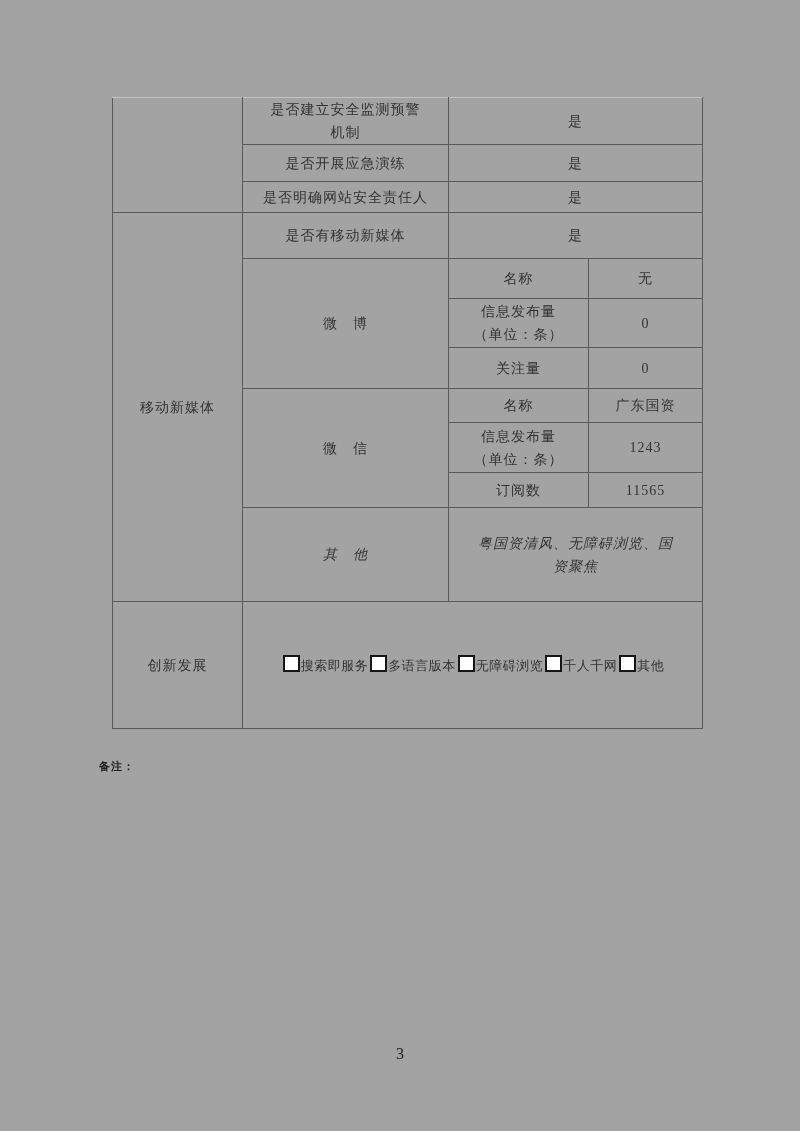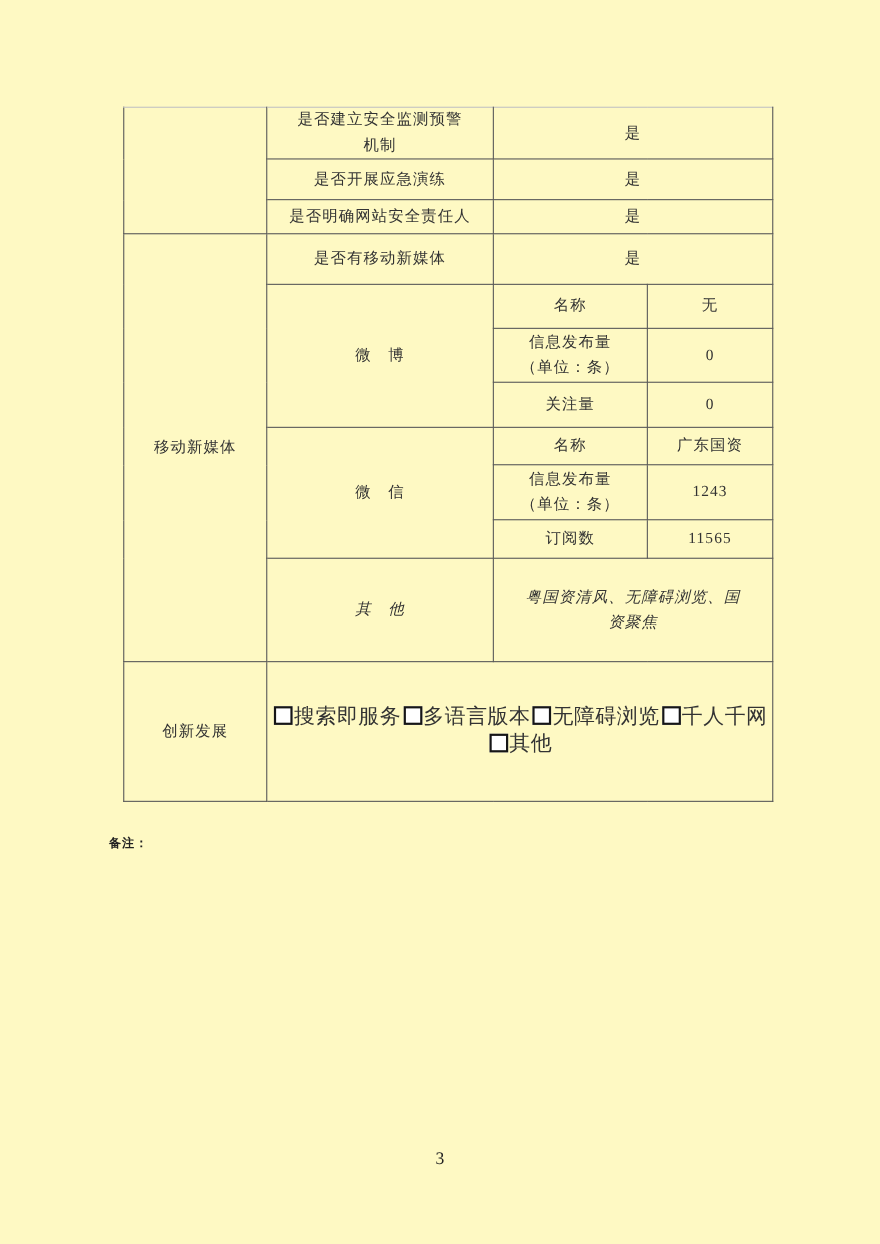--- a/index.html
+++ b/index.html
@@ -1,20 +1,20 @@
 <!DOCTYPE html>
 <html><head>
 <meta charset="utf-8">
 <style>
   html, body { margin: 0; padding: 0; background: #ffffff; }
   #page {
     position: relative;
     width: 800px;
     height: 1131px;
-    background: #fef9c3;
+    background: #a3a3a3;
     font-family: "Liberation Serif", "DejaVu Serif", serif;
     color: #333333;
     overflow: hidden;
   }
   table.report {
     position: absolute;
     left: 112px;
     top: 97px;
     border-collapse: collapse;
     table-layout: fixed;
@@ -45,21 +45,21 @@
   tr.r12 { height: 127px; padding-left: 16px; }
   td.num { font-size: 15px; letter-spacing: 0; }
   .cb {
     display: inline-block;
     width: 13px;
     height: 13px;
     border: 2px solid #161616;
     margin: 0 1px -2px 2px;
     background: #ffffff;
   }
-  .cb-group { white-space: nowrap; font-size: 19px; letter-spacing: 0.5px; }
+  .cb-group { white-space: nowrap; font-size: 13px; letter-spacing: 0.5px; }
   td.innov-val { vertical-align: middle; padding-bottom: 26px; }
   #remark {
     position: absolute;
     left: 99px;
     top: 759px;
     font-family: "Liberation Sans", "DejaVu Sans", sans-serif;
     font-weight: bold;
     font-size: 11px;
     color: #222222;
     letter-spacing: 1px;

